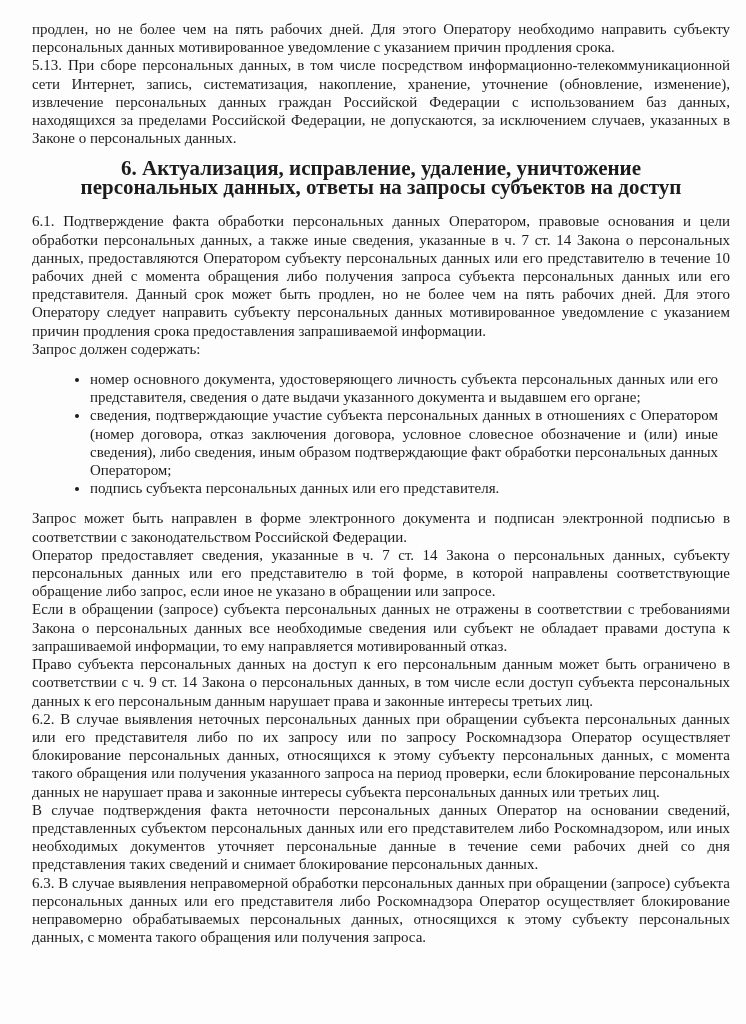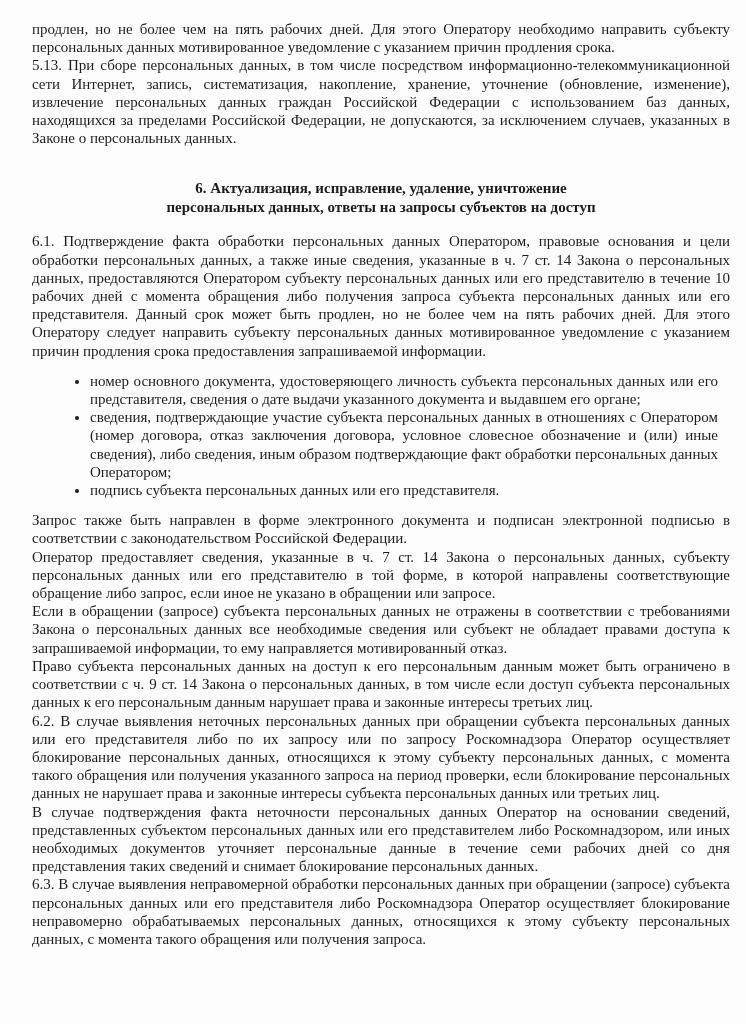--- a/index.html
+++ b/index.html
@@ -22,22 +22,22 @@
     background: #fdfdfd;
   }
   .page p {
     margin: 0;
     font-size: 15px;
     line-height: 18.2px;
     text-align: justify;
     text-justify: inter-word;
   }
   .section-heading {
-    margin: 32px 0 15px 0;
-    font-size: 15px;
+    margin: 12px 0 15px 0;
+    font-size: 21px;
     font-weight: bold;
     line-height: 19px;
     text-align: center;
   }
   .section-heading .hline {
     display: block;
   }
   ul.req-list {
     margin: 12px;
     padding: 0 0 0 46px;
@@ -63,28 +63,29 @@
   <p>5.13. При сборе персональных данных, в том числе посредством информационно-телекоммуникационной сети Интернет, запись, систематизация, накопление, хранение, уточнение (обновление, изменение), извлечение персональных данных граждан Российской Федерации с использованием баз данных, находящихся за пределами Российской Федерации, не допускаются, за исключением случаев, указанных в Законе о персональных данных.</p>
 
   <h2 class="section-heading">
     <span class="hline">6. Актуализация, исправление, удаление, уничтожение</span>
     <span class="hline">персональных данных, ответы на запросы субъектов на доступ</span>
   </h2>
 
   <p>6.1. Подтверждение факта обработки персональных данных Оператором, правовые основания и цели обработки персональных данных, а также иные сведения, указанные в ч. 7 ст. 14 Закона о персональных данных, предоставляются Оператором субъекту персональных данных или его представителю в течение 10 рабочих дней с момента обращения либо получения запроса субъекта персональных данных или его представителя. Данный срок может быть продлен, но не более чем на пять рабочих дней. Для этого Оператору следует направить субъекту персональных данных мотивированное уведомление с указанием причин продления срока предоставления запрашиваемой информации.</p>
 
 
+  <p>Запрос должен содержать:</p>
 
   <ul class="req-list">
     <li>номер основного документа, удостоверяющего личность субъекта персональных данных или его представителя, сведения о дате выдачи указанного документа и выдавшем его органе;</li>
     <li>сведения, подтверждающие участие субъекта персональных данных в отношениях с Оператором (номер договора, отказ заключения договора, условное словесное обозначение и (или) иные сведения), либо сведения, иным образом подтверждающие факт обработки персональных данных Оператором;</li>
     <li>подпись субъекта персональных данных или его представителя.</li>
   </ul>
 
-  <p>Запрос также быть направлен в форме электронного документа и подписан электронной подписью в соответствии с законодательством Российской Федерации.</p>
+  <p>Запрос может быть направлен в форме электронного документа и подписан электронной подписью в соответствии с законодательством Российской Федерации.</p>
 
   <p>Оператор предоставляет сведения, указанные в ч. 7 ст. 14 Закона о персональных данных, субъекту персональных данных или его представителю в той форме, в которой направлены соответствующие обращение либо запрос, если иное не указано в обращении или запросе.</p>
 
   <p>Если в обращении (запросе) субъекта персональных данных не отражены в соответствии с требованиями Закона о персональных данных все необходимые сведения или субъект не обладает правами доступа к запрашиваемой информации, то ему направляется мотивированный отказ.</p>
 
   <p>Право субъекта персональных данных на доступ к его персональным данным может быть ограничено в соответствии с ч. 9 ст. 14 Закона о персональных данных, в том числе если доступ субъекта персональных данных к его персональным данным нарушает права и законные интересы третьих лиц.</p>
 
   <p>6.2. В случае выявления неточных персональных данных при обращении субъекта персональных данных или его представителя либо по их запросу или по запросу Роскомнадзора Оператор осуществляет блокирование персональных данных, относящихся к этому субъекту персональных данных, с момента такого обращения или получения указанного запроса на период проверки, если блокирование персональных данных не нарушает права и законные интересы субъекта персональных данных или третьих лиц.</p>
 
   <p>В случае подтверждения факта неточности персональных данных Оператор на основании сведений, представленных субъектом персональных данных или его представителем либо Роскомнадзором, или иных необходимых документов уточняет персональные данные в течение семи рабочих дней со дня представления таких сведений и снимает блокирование персональных данных.</p>

